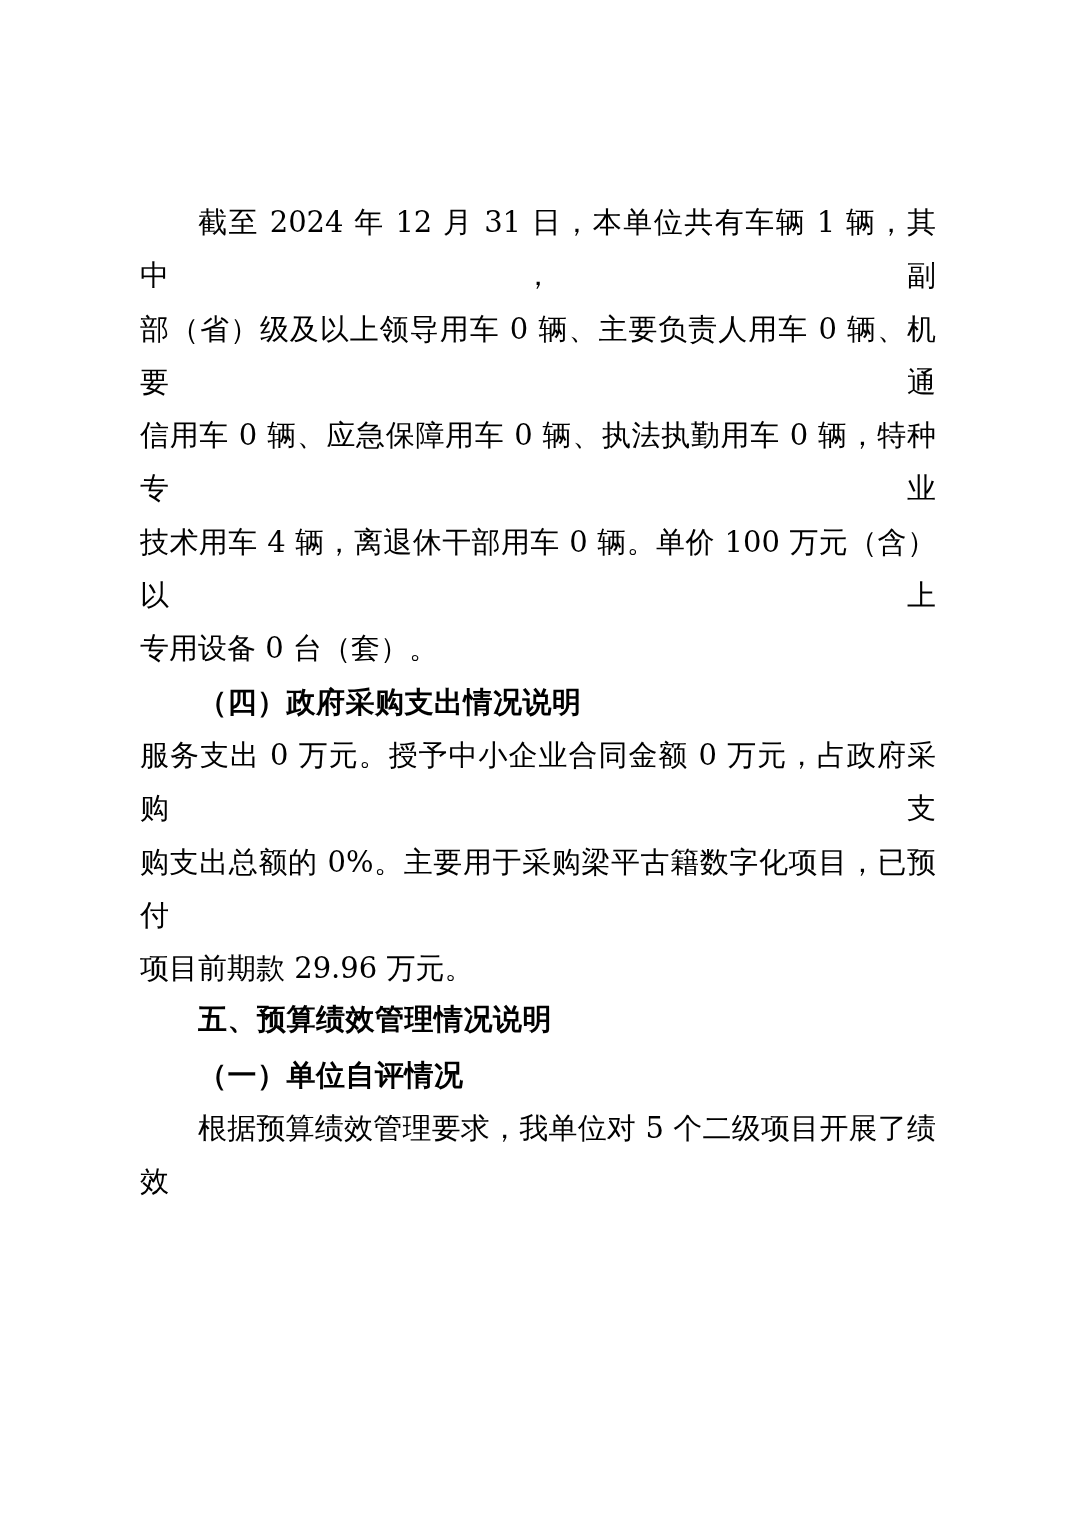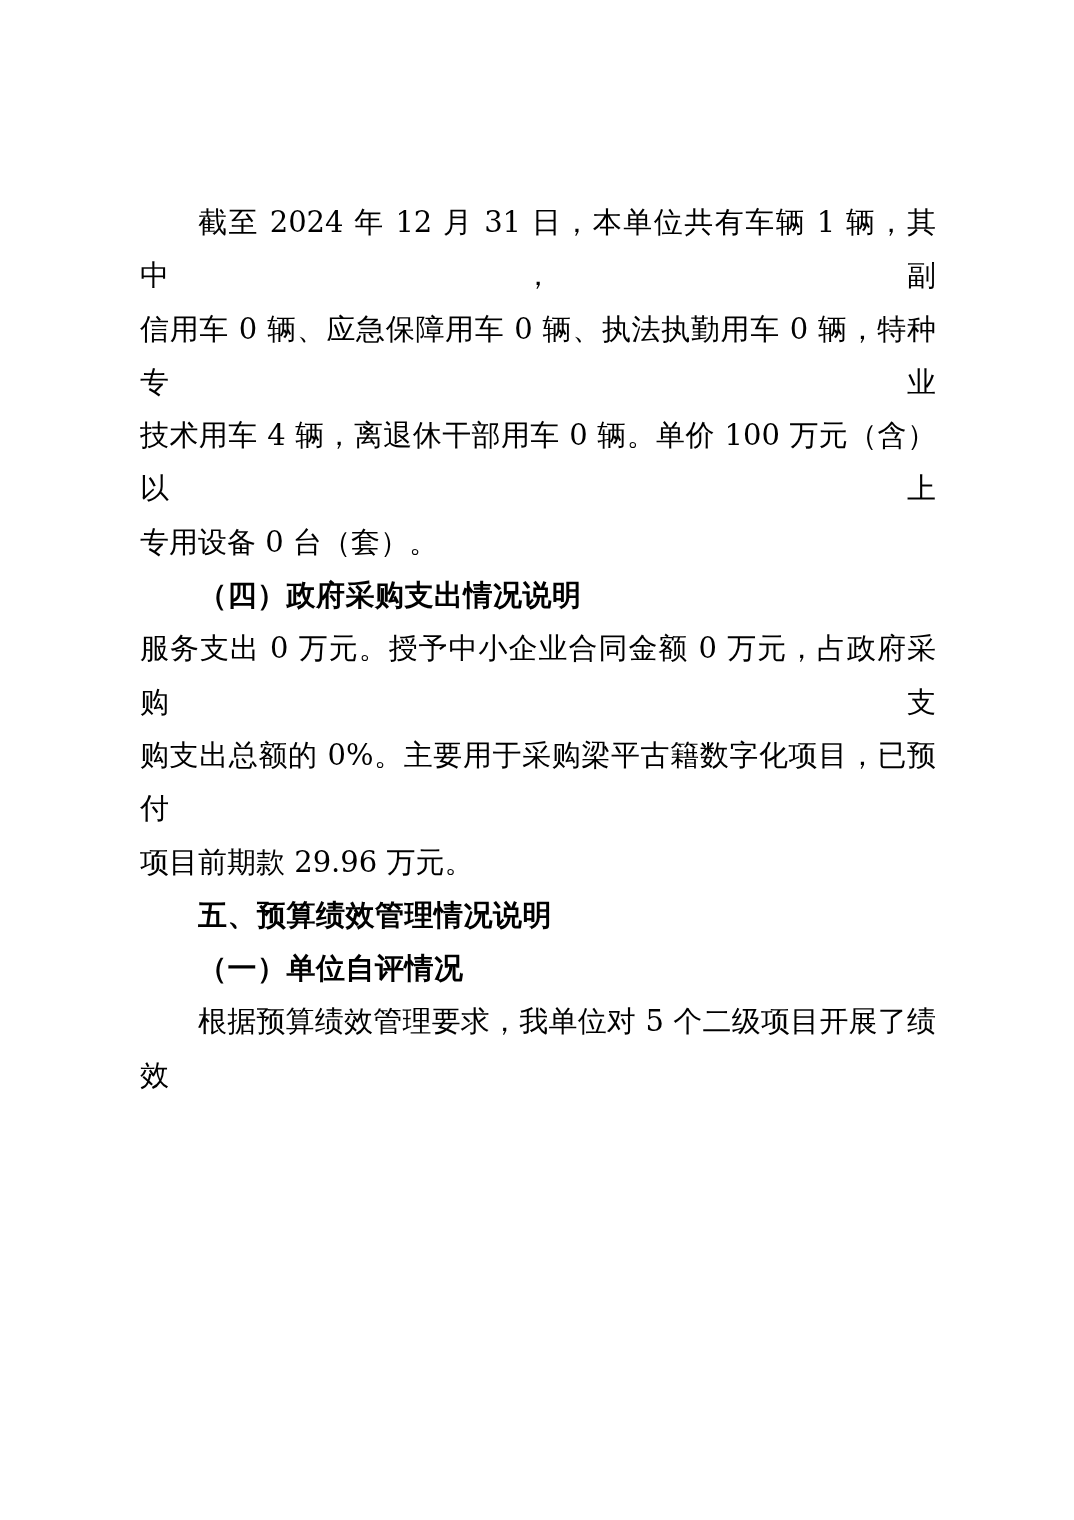--- a/index.html
+++ b/index.html
@@ -28,37 +28,38 @@
     white-space: pre-wrap;
   }
   .line.first-line {
     text-indent: 58px;
   }
   .line.justified {
     text-align: justify;
     text-align-last: justify;
   }
   .para-heading .line {
-    font-family: Liberation Sans, sans-serif;
+    font-family: Liberation Mono, monospace;
     font-weight: 700;
     letter-spacing: 0.5px;
   }
   .para-subheading .line {
     
     letter-spacing: 0.5px;
     font-weight: bold;
   }
 </style>
 </head>
 <body>
 
 <div class="page">
   <div class="content">
       <div class="para para-body">
         <div class="line first-line justified">截至 2024 年 12 月 31 日，本单位共有车辆 1 辆，其中，副</div>
+        <div class="line justified">部（省）级及以上领导用车 0 辆、主要负责人用车 0 辆、机要通</div>
         <div class="line justified">信用车 0 辆、应急保障用车 0 辆、执法执勤用车 0 辆，特种专业</div>
         <div class="line justified">技术用车 4 辆，离退休干部用车 0 辆。单价 100 万元（含）以上</div>
         <div class="line">专用设备 0 台（套）。</div>
       </div>
       <div class="para para-subheading">
         <div class="line first-line">（四）政府采购支出情况说明</div>
       </div>
       <div class="para para-body">
         <div class="line justified">服务支出 0 万元。授予中小企业合同金额 0 万元，占政府采购支</div>
         <div class="line justified">购支出总额的 0%。主要用于采购梁平古籍数字化项目，已预付</div>

